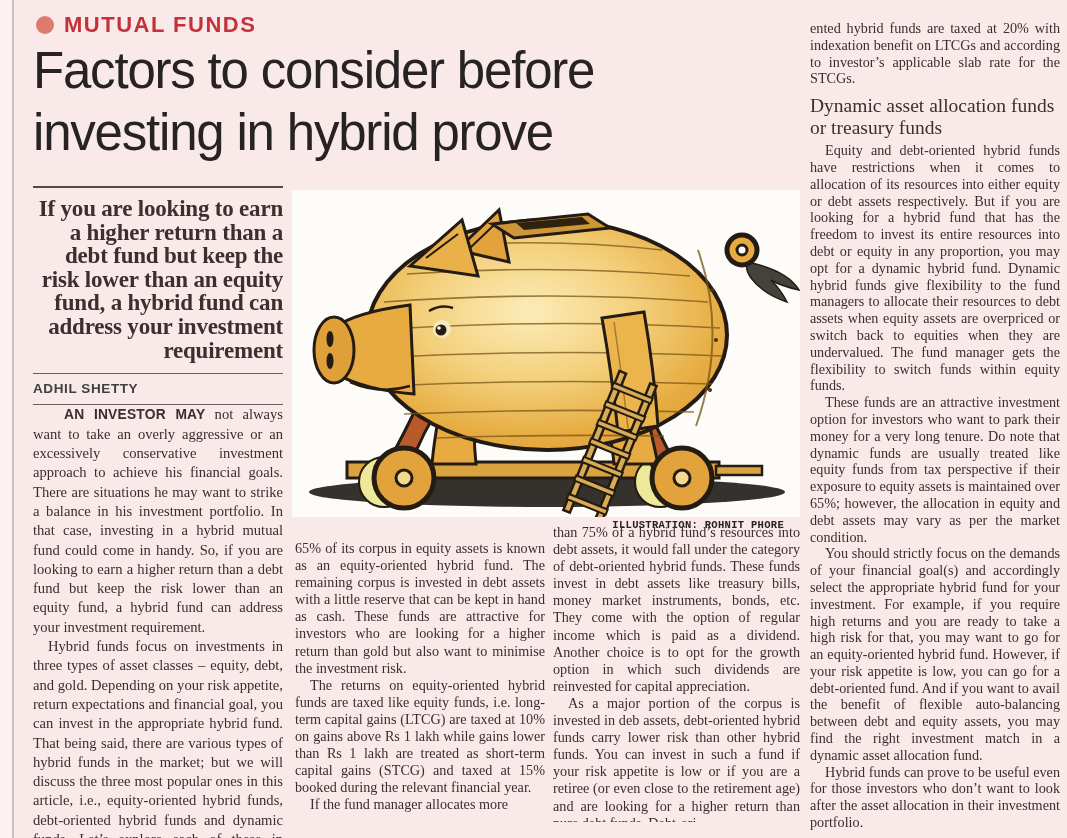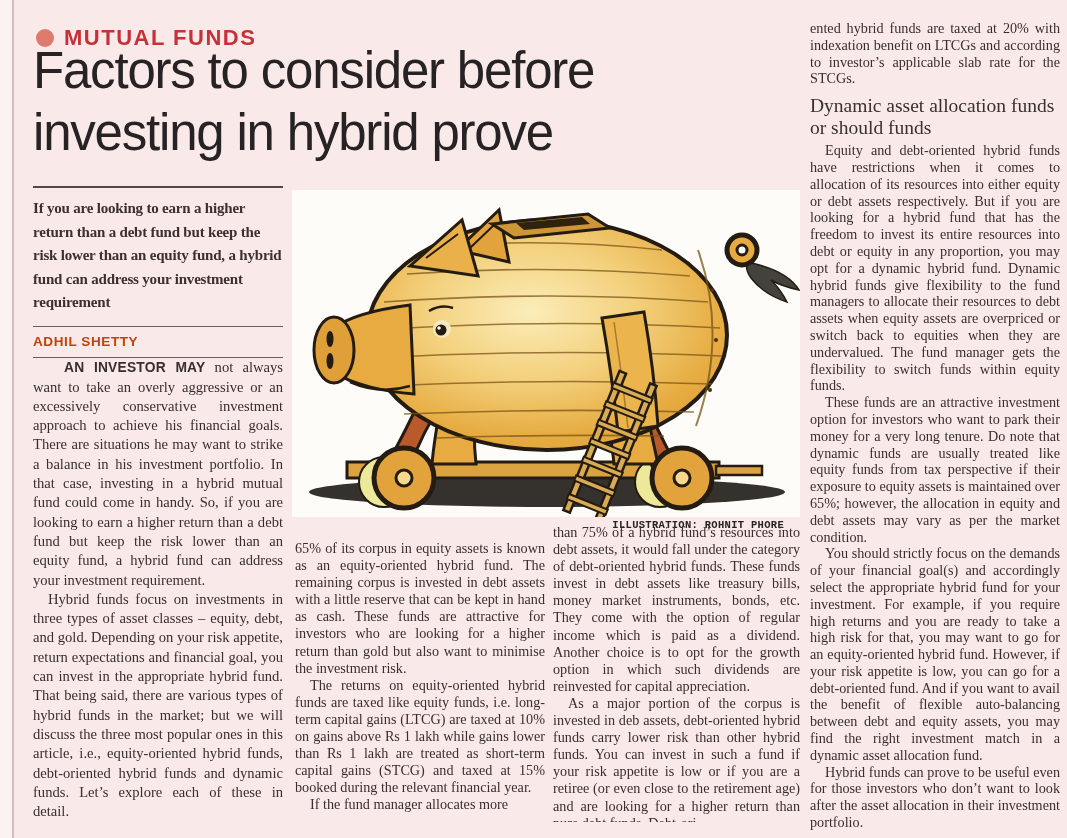--- a/index.html
+++ b/index.html
@@ -1,43 +1,43 @@
 <!DOCTYPE html>
 <html><head>
 <meta charset="utf-8">
 <style>
   html,body { margin:0; padding:0; background:#efe2e1; }
   .page { position:relative; width:1067px; height:838px; background:#f9eae9; overflow:hidden;
           color:#382e2f; }
   .page-strip { position:absolute; left:0; top:0; width:12px; height:100%; background:#fbf2f1; }
   .fold { position:absolute; left:12px; top:0; width:2px; height:100%; background:#cdbdbc; }
 
-  .kicker { position:absolute; left:36px; top:25px; display:flex; align-items:center; gap:10px;
+  .kicker { position:absolute; left:36px; top:12px; display:flex; align-items:center; gap:10px;
             font-family:"Liberation Sans",sans-serif; }
   .dot { width:18px; height:18px; border-radius:50%; background:#de7a6e; }
   .kicker-label { font-size:22px; font-weight:bold; letter-spacing:1.5px; color:#c53138; }
 
   h1 { position:absolute; left:33px; top:40px; margin:0; width:730px;
        font-family:"Liberation Sans",sans-serif; font-weight:normal; font-size:51px;
        line-height:62px; letter-spacing:-1.2px; color:#272223; }
   .hl-line { display:block; }
 
   .col { position:absolute; font-family:"Liberation Serif",serif; text-align:justify; }
   .col p { margin:0; }
   .col1 { left:33px;  top:186px; width:250px; height:652px; font-size:14.6px; line-height:19.3px; overflow:hidden; }
   .col2 { left:295px; top:540px; width:250px; height:298px; font-size:14.2px; line-height:17.1px; overflow:hidden; }
   .col3 { left:553px; top:524px; width:247px; height:298px; font-size:14.2px; line-height:17.1px; overflow:hidden; }
   .col4 { left:810px; top:20px;  width:250px; height:812px; font-size:14.2px; line-height:16.8px; overflow:hidden; }
 
   .rule-thick { border-top:2px solid #544748; margin-bottom:9px; }
-  .standfirst { font-weight:bold; font-size:15px; line-height:23.6px; color:#3b2f30;
-                text-align:left; letter-spacing:-0.2px; }
+  .standfirst { font-weight:bold; font-size:23px; line-height:23.6px; color:#3b2f30;
+                text-align:right; letter-spacing:-0.2px; }
   .byline-wrap { border-top:1.5px solid #6b5c5d; border-bottom:1.5px solid #6b5c5d;
                  margin-top:11px; padding:5px 0 6px; font-family:"Liberation Sans",sans-serif;
-                 font-weight:bold; font-size:13.5px; letter-spacing:0.6px; color:#c2410c; text-align:left; }
+                 font-weight:bold; font-size:13.5px; letter-spacing:0.6px; color:#404040; text-align:left; }
   .body-start { margin-top:9px; }
   .lead-in { font-family:"Liberation Sans",sans-serif; font-weight:bold; font-size:13.8px; letter-spacing:0.2px;margin-left:31px; }
   .indent { text-indent:15px; }
   h2 { margin:7px 0 3px; font-family:"Liberation Serif",serif; font-weight:normal;
        font-size:19.5px; line-height:21.5px; color:#38302f; text-align:left; }
   .col4 h2 { margin:8px 0 4px; }
 
   .illustration { position:absolute; left:292px; top:190px; width:508px; height:327px; margin:0;
                   background:#fdfcf9; }
   .credit { position:absolute; left:276px; top:519px; width:508px; text-align:right;
@@ -173,20 +173,20 @@
     <p class="indent">If the fund manager allocates more</p>
   </section>
 
   <section class="col col3">
     <p>than 75% of a hybrid fund’s resources into debt assets, it would fall under the category of debt-oriented hybrid funds. These funds invest in debt assets like treasury bills, money market instruments, bonds, etc. They come with the option of regular income which is paid as a dividend. Another choice is to opt for the growth option in which such dividends are reinvested for capital appreciation.</p>
     <p class="indent">As a major portion of the corpus is invested in deb assets, debt-oriented hybrid funds carry lower risk than other hybrid funds. You can invest in such a fund if your risk appetite is low or if you are a retiree (or even close to the retirement age) and are looking for a higher return than pure debt funds. Debt-ori-</p>
   </section>
 
   <section class="col col4">
     <p>ented hybrid funds are taxed at 20% with indexation benefit on LTCGs and according to investor’s applicable slab rate for the STCGs.</p>
-    <h2>Dynamic asset allocation funds or should funds</h2>
+    <h2>Dynamic asset allocation funds or treasury funds</h2>
     <p class="indent">Equity and debt-oriented hybrid funds have restrictions when it comes to allocation of its resources into either equity or debt assets respectively. But if you are looking for a hybrid fund that has the freedom to invest its entire resources into debt or equity in any proportion, you may opt for a dynamic hybrid fund. Dynamic hybrid funds give flexibility to the fund managers to allocate their resources to debt assets when equity assets are overpriced or switch back to equities when they are undervalued. The fund manager gets the flexibility to switch funds within equity funds.</p>
     <p class="indent">These funds are an attractive investment option for investors who want to park their money for a very long tenure. Do note that dynamic funds are usually treated like equity funds from tax perspective if their exposure to equity assets is maintained over 65%; however, the allocation in equity and debt assets may vary as per the market condition.</p>
     <p class="indent">You should strictly focus on the demands of your financial goal(s) and accordingly select the appropriate hybrid fund for your investment. For example, if you require high returns and you are ready to take a high risk for that, you may want to go for an equity-oriented hybrid fund. However, if your risk appetite is low, you can go for a debt-oriented fund. And if you want to avail the benefit of flexible auto-balancing between debt and equity assets, you may find the right investment match in a dynamic asset allocation fund.</p>
     <p class="indent">Hybrid funds can prove to be useful even for those investors who don’t want to look after the asset allocation in their investment portfolio.</p>
     <p class="author">The author is CEO, BankBazaar.com</p>
   </section>
 </div>
 
 </body></html>

